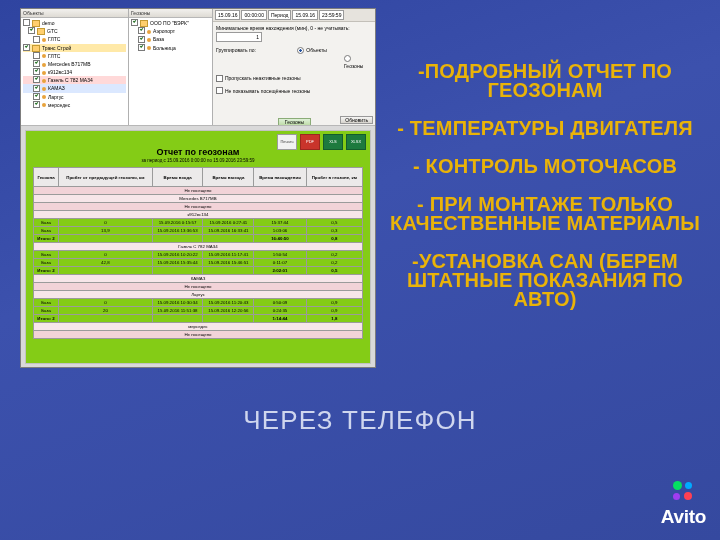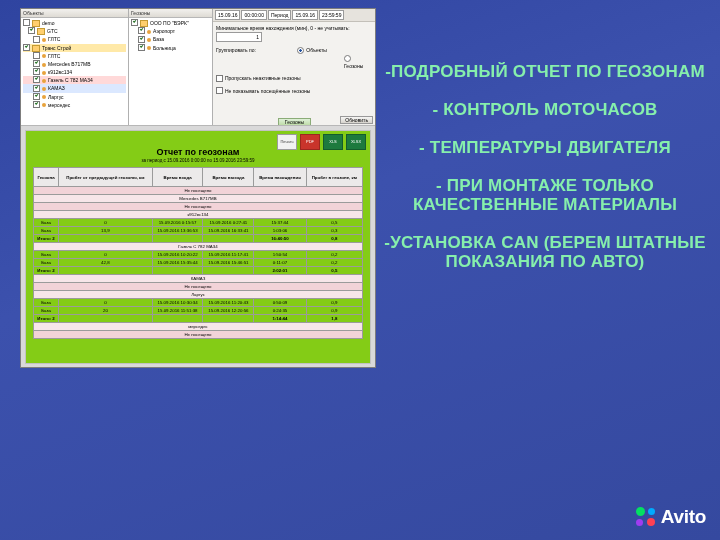--- a/index.html
+++ b/index.html
@@ -70,32 +70,32 @@
   table.rep{border-collapse:collapse;width:96%;margin:0 auto;font-size:4.4px;}
   table.rep th,table.rep td{border:1px solid #9b9b9b;padding:1px 2px;text-align:center;}
   table.rep th{background:#eceaea;font-weight:bold;height:16px;}
   .grp{background:#f2d3d8;font-weight:normal;}
   .sect{background:#f7e6e9;}
   .tot{font-weight:bold;}
   .lft{text-align:left;}
   
   .bullets{
     position:absolute;left:382px;top:62px;width:326px;
-    color:#86efac;text-align:center;font-weight:bold;font-size:17px;line-height:19px;
+    color:#eab308;text-align:center;font-weight:bold;font-size:20px;line-height:19px;
     letter-spacing:.2px;
   }
   .bullets div{margin-bottom:19px;text-transform:uppercase;}
   
   .headline{
     position:absolute;left:0;top:404px;width:720px;text-align:center;
     color:#cfd6ee;font-size:26px;line-height:33px;letter-spacing:1.2px;
     text-transform:uppercase;
   }
   
-  .avito{position:absolute;right:14px;bottom:12px;display:flex;align-items:center;gap:5px;}
+  .avito{position:absolute;right:14px;bottom:12px;display:flex;align-items:center;gap:5px;flex-direction:column;}
   .avito .marks{position:relative;width:20px;height:20px;}
   .avito .marks i{position:absolute;border-radius:50%;display:block;}
   .m1{width:9px;height:9px;background:#04e061;left:0;top:0;}
   .m2{width:7px;height:7px;background:#0af;left:12px;top:1px;}
   .m3{width:7px;height:7px;background:#a03cf0;left:0;top:12px;}
   .m4{width:8px;height:8px;background:#ff4053;left:11px;top:11px;}
   .avito .word{color:#fff;font-size:19px;font-weight:bold;letter-spacing:-.3px;}
 </style>
 </head>
 <body>
@@ -287,27 +287,28 @@
         <tr class="grp">
             <td colspan="6">Не посещено</td>
           </tr>
       </tbody>
     </table>
   </div>
 </div>
 
 <div class="bullets">
   <div>-Подробный отчет по геозонам</div>
+  <div>- Температуры двигателя</div>
   <div>- Контроль моточасов</div>
-  <div>- Температуры двигателя</div>
   <div>- При монтаже только качественные материалы</div>
   <div>-Установка CAN (берем штатные показания по авто)</div>
 </div>
 
 <div class="headline">
+  <div>через телефон</div>
 </div>
 
 <div class="avito">
   <div class="marks">
     <i class="m1"></i>
       <i class="m2"></i>
       <i class="m3"></i>
       <i class="m4"></i>
   </div>
   <div class="word">Avito</div>

